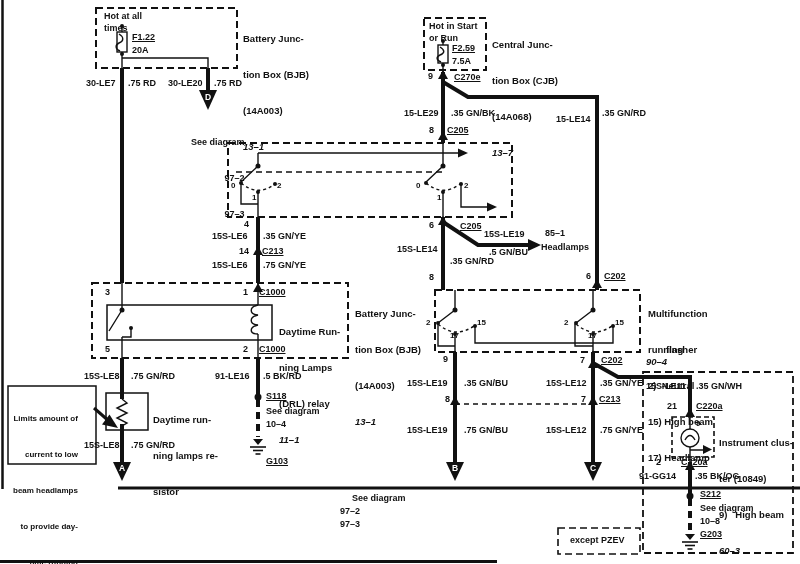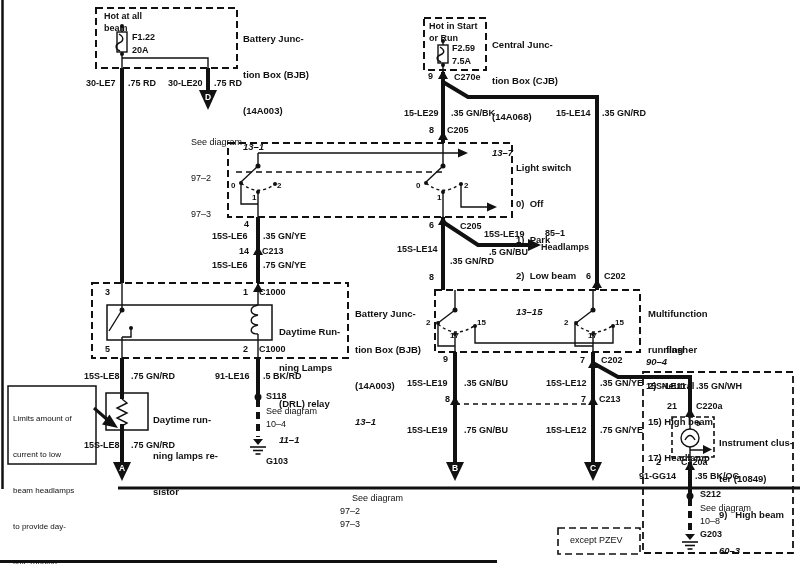--- a/index.html
+++ b/index.html
@@ -1,22 +1,22 @@
 <!DOCTYPE html>
 <html><head>
 <meta charset="utf-8">
 <style>
   html,body{margin:0;padding:0;background:#fff;}
   #stage{position:relative;width:800px;height:564px;background:#fff;overflow:hidden;
          font-family:"Liberation Sans",sans-serif;color:#111;}
   .lbl{position:absolute;font:bold 9px "Liberation Sans",sans-serif;color:#111;
        white-space:pre;line-height:10px;}
-  .rg{font-weight:normal;}
+  .rg{font-weight:bold;text-align:right;}
   .sm{font-size:8px;line-height:12px;}
-  .u{}
+  .u{text-decoration:underline;}
   .it{font-style:italic;}
   .cmp{font-size:9.5px;line-height:12px;font-weight:bold;}
   .cmp div{white-space:pre;}
   .pos{font-size:8px;}
   svg{position:absolute;left:0;top:0;}
   svg text{font:bold 8.5px "Liberation Sans",sans-serif;fill:#fff;}
 </style>
 </head>
 <body>
 
@@ -169,21 +169,21 @@
     <path d="M446,462 H464 L455,481 Z" fill="#111"></path>
     <path d="M584,462 H602 L593,481 Z" fill="#111"></path>
     <text x="208" y="100" text-anchor="middle">D</text>
     <text x="122" y="471" text-anchor="middle">A</text>
     <text x="455" y="471" text-anchor="middle">B</text>
     <text x="593" y="471" text-anchor="middle">C</text>
   </g>
 </svg>
 
 <div class="lbl" style="left:104px;top:11px">Hot at all</div>
-<div class="lbl" style="left:104px;top:23px">beam</div>
+<div class="lbl" style="left:104px;top:23px">times</div>
 <div class="lbl u" style="left:132px;top:32px">F1.22</div>
 <div class="lbl" style="left:132px;top:45px">20A</div>
 <div class="lbl cmp" style="left:243px;top:9px">
   <div>Battery Junc-</div>
   <div>tion Box (BJB)</div>
   <div>(14A003)</div>
   <div class="it">13–1</div>
 </div>
 <div class="lbl" style="left:86px;top:78px">30-LE7</div>
 <div class="lbl" style="left:128px;top:78px">.75 RD</div>
@@ -202,32 +202,25 @@
 <div class="lbl cmp" style="left:492px;top:15px">
   <div>Central Junc-</div>
   <div>tion Box (CJB)</div>
   <div>(14A068)</div>
   <div class="it">13–7</div>
 </div>
 <div class="lbl" style="left:428px;top:71px">9</div>
 <div class="lbl u" style="left:454px;top:72px">C270e</div>
 <div class="lbl" style="left:404px;top:108px">15-LE29</div>
 <div class="lbl" style="left:451px;top:108px">.35 GN/BK</div>
-<div class="lbl" style="left:556px;top:108px">15-LE14</div>
+<div class="lbl" style="left:556px;top:114px">15-LE14</div>
 <div class="lbl" style="left:602px;top:108px">.35 GN/RD</div>
 <div class="lbl" style="left:429px;top:125px">8</div>
 <div class="lbl u" style="left:447px;top:125px">C205</div>
 
-<div class="lbl cmp" style="left:516px;top:138px">
-  <div>Light switch</div>
-  <div>0)  Off</div>
-  <div>1)  Park</div>
-  <div>2)  Low beam</div>
-  <div class="it">13–15</div>
-</div>
 <div class="lbl pos" style="left:231px;top:181px">0</div>
 <div class="lbl pos" style="left:252px;top:193px">1</div>
 <div class="lbl pos" style="left:277px;top:181px">2</div>
 <div class="lbl pos" style="left:416px;top:181px">0</div>
 <div class="lbl pos" style="left:437px;top:193px">1</div>
 <div class="lbl pos" style="left:464px;top:181px">2</div>
 <div class="lbl" style="left:244px;top:219px">4</div>
 <div class="lbl" style="left:429px;top:220px">6</div>
 <div class="lbl u" style="left:460px;top:221px">C205</div>
 

